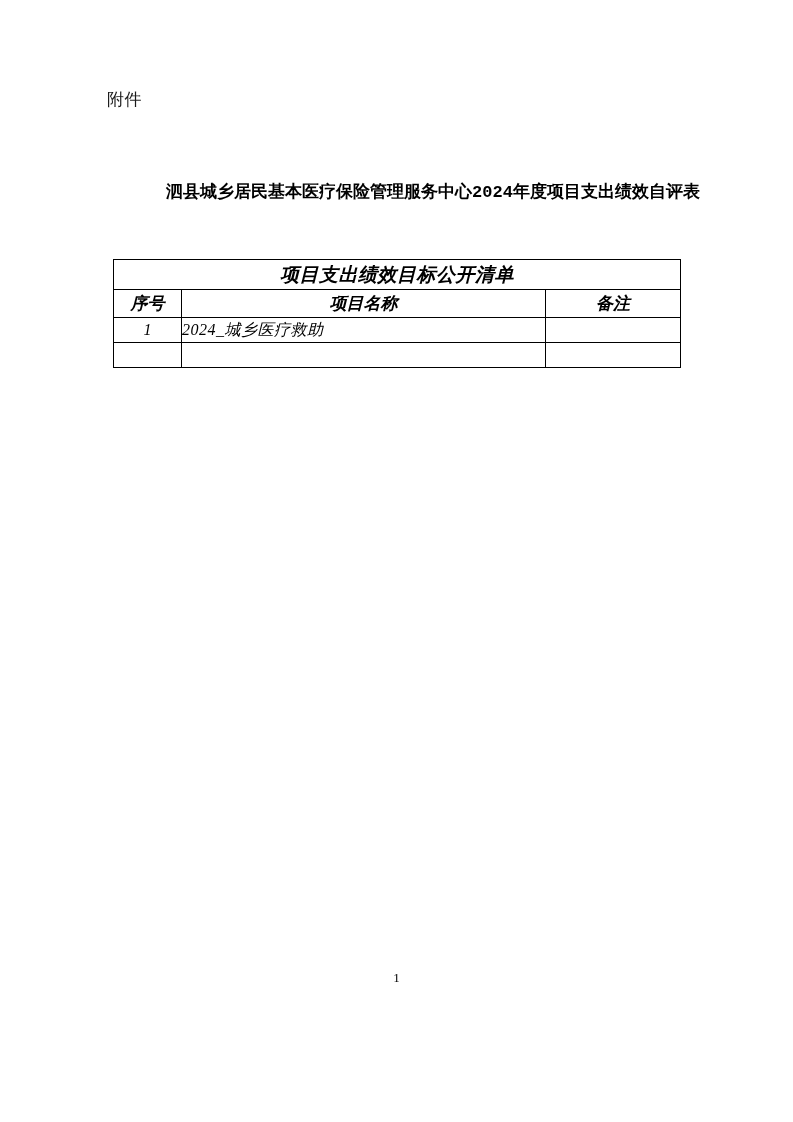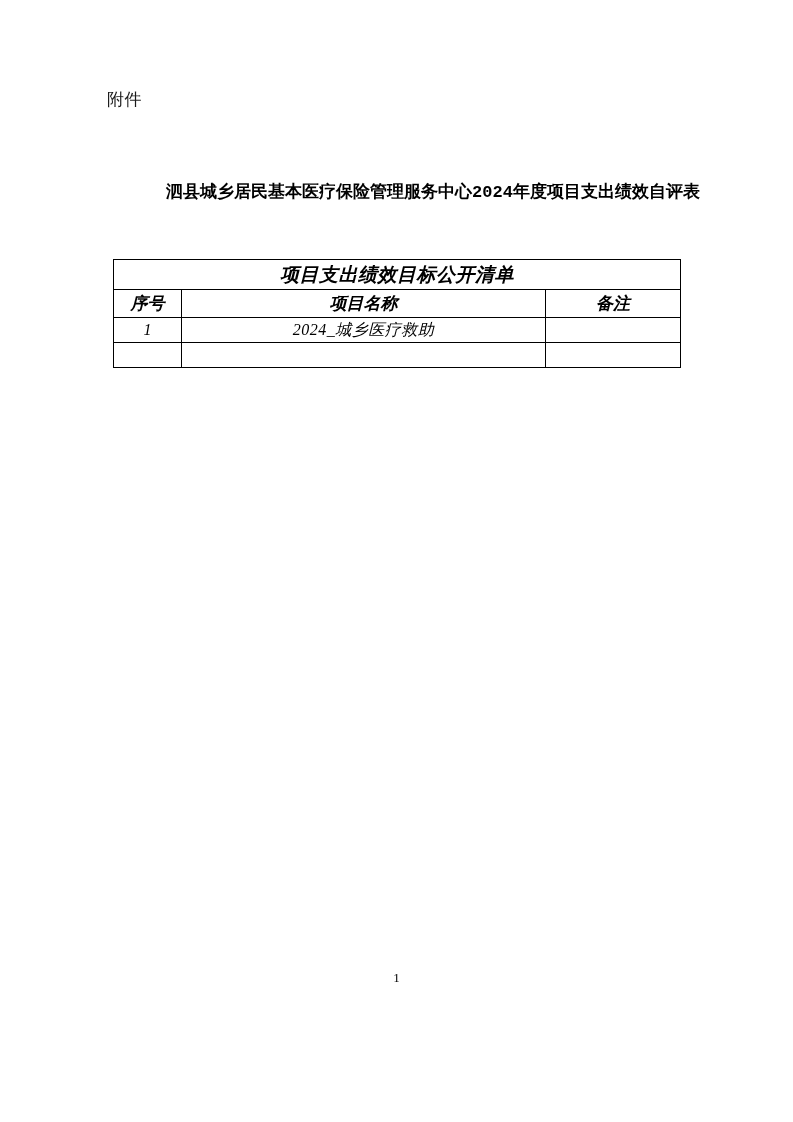--- a/index.html
+++ b/index.html
@@ -74,21 +74,21 @@
     font-size: 17px;
     font-weight: bold;
     height: 27px !important;
   }
   .cell-num {
     text-align: center;
     font-size: 16px;
     font-family: "Liberation Serif", "DejaVu Serif", serif;
   }
   .cell-name {
-    text-align: center;
+    text-align: left;
     padding-left: 6px;
     font-size: 16px;
     font-family: "Liberation Serif", "DejaVu Serif", serif;
     letter-spacing: 0.5px;
   }
   .cell-remark {
     text-align: center;
     font-size: 16px;
   }
   .col-a { width: 68px; }

